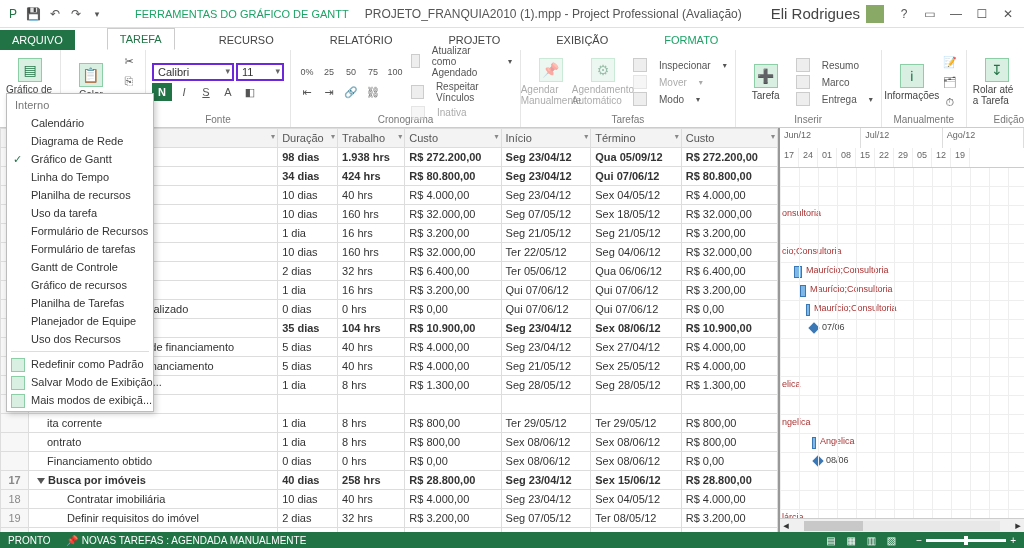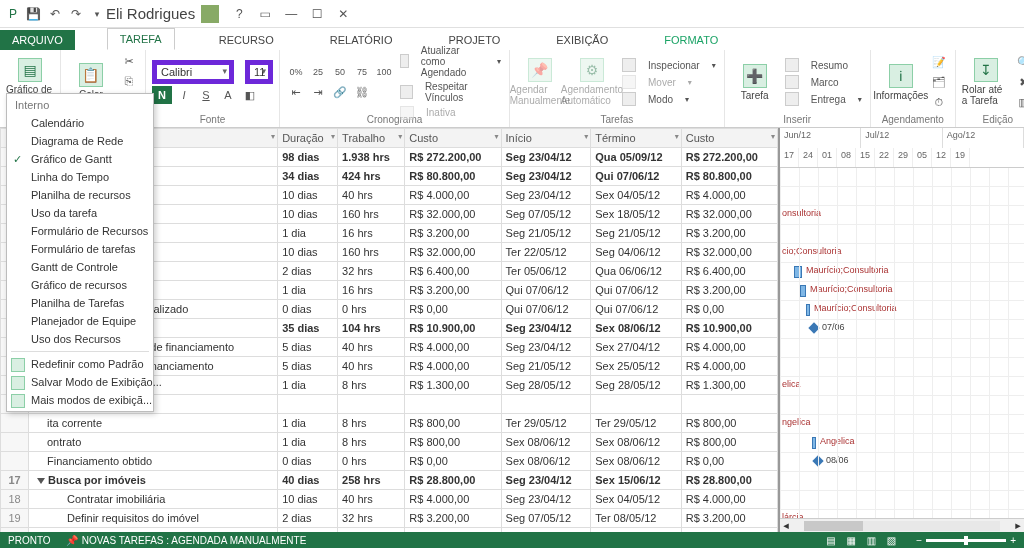--- a/index.html
+++ b/index.html
@@ -27,21 +27,21 @@
 .ribbon { height: 78px; background: #fff; border-bottom: 1px solid #ccc; display: flex; position: relative; }
 .ribbon-group { border-right: 1px solid #e6e6e6; padding: 2px 6px 0 6px; display: flex; flex-direction: column; justify-content: space-between; }
 .ribbon-group .grp-body { display:flex; align-items:center; gap:4px; height:60px;}
 .ribbon-group .grp-label { font-size: 10px; color: #777; text-align: center; padding-bottom: 2px; }
 .big-btn { display:flex; flex-direction:column; align-items:center; justify-content:center; width:48px; height:56px; font-size:10px; color:#444; gap:2px; }
 .big-btn .bicon { width:24px; height:24px; background:#d9efe2; border:1px solid #8ccfa7; display:flex; align-items:center; justify-content:center; font-size:14px; color:#217346;}
 .big-btn.disabled { opacity:.45; }
 .small-btn { width:20px; height:18px; border:1px solid transparent; display:inline-flex; align-items:center; justify-content:center; font-size:11px; color:#555; }
 .font-box { display:flex; flex-direction:column; gap:2px;}
 .font-row { display:flex; gap:2px; align-items:center;}
-.combo { border:5px solid #6d28d9; background:#fff; font-size:11px; padding:1px 14px 1px 4px; position:relative; }
+.combo { border:2px solid #6d28d9; background:#fff; font-size:11px; padding:1px 14px 1px 4px; position:relative; }
 .combo::after{content:"▾"; position:absolute; right:2px; top:1px; font-size:9px; color:#666;}
 .ribbon-small-stack { display:flex; flex-direction:column; font-size:10px; color:#555; gap:1px; }
 .ribbon-small-stack .ln{ display:flex; align-items:center; gap:12px; padding:1px 2px;}
 .ribbon-small-stack .ln .ic{ width:14px;height:14px; background:#eee;border:1px solid #ccc;}
 
 
 .dropdown { position: absolute; top: 93px; left: 6px; width: 148px; background: #fff; border: 1px solid #bcbcbc; box-shadow: 2px 2px 6px rgba(0,0,0,.2); z-index: 50; padding: 2px 0; }
 .dropdown .dd-head { font-size:11px; color:#777; padding:3px 8px; }
 .dropdown .dd-item { padding: 3px 8px 3px 24px; font-size: 11px; color: #333; position:relative; white-space:nowrap;}
 .dropdown .dd-item.checked::before{ content:"✓"; position:absolute; left:6px; color:#217346; font-size:11px;}
@@ -92,20 +92,24 @@
 <body>
 
 <div class="titlebar">
   <div class="qat">
     <span class="icon" style="color:#217346;">P</span>
     <span class="icon">💾</span>
     <span class="icon">↶</span>
     <span class="icon">↷</span>
     <span class="icon" style="font-size:9px;">▾</span>
   </div>
+  <div class="title-center">
+    <span class="tool-context">FERRAMENTAS DO GRÁFICO DE GANTT</span>
+    <span>PROJETO_FRANQUIA2010 (1).mpp - Project Professional (Avaliação)</span>
+  </div>
   <div class="user-area">
     <span>Eli Rodrigues</span>
     <span class="avatar"></span>
   </div>
   <div class="win-controls">
     <span class="wc">?</span>
     <span class="wc">▭</span>
     <span class="wc">—</span>
     <span class="wc">☐</span>
     <span class="wc">✕</span>
@@ -146,21 +150,21 @@
       </div>
     </div>
     <div class="grp-label">Área de Transf...</div>
   </div>
 
   <div class="ribbon-group">
     <div class="grp-body">
       <div class="font-box">
         <div class="font-row">
           <span class="combo" style="width:82px;">Calibri</span>
-          <span class="combo" style="width:25px;margin-left:9px;">11</span>
+          <span class="combo" style="width:48px;">11</span>
         </div>
         <div class="font-row">
           <span class="small-btn" style="font-weight:bold;color:#fff;background:#217346;">N</span>
           <span class="small-btn" style="font-style:italic;">I</span>
           <span class="small-btn" style="text-decoration:underline;">S</span>
           <span class="small-btn">A</span>
           <span class="small-btn">◧</span>
         </div>
       </div>
     </div>
@@ -264,21 +268,21 @@
       <div class="big-btn">
           <span class="bicon">ℹ</span>
           <span>Informações</span>
         </div>
       <div style="display:flex;flex-direction:column;gap:2px;">
         <span class="small-btn">📝</span>
         <span class="small-btn">🗂</span>
         <span class="small-btn">⏱</span>
       </div>
     </div>
-    <div class="grp-label">Agendamento</div>
+    <div class="grp-label">Manualmente</div>
   </div>
 
   <div class="ribbon-group">
     <div class="grp-body">
       <div class="big-btn">
           <span class="bicon">↧</span>
           <span>Rolar até a Tarefa</span>
         </div>
       <div style="display:flex;flex-direction:column;gap:2px;">
         <span class="small-btn">🔍</span>

